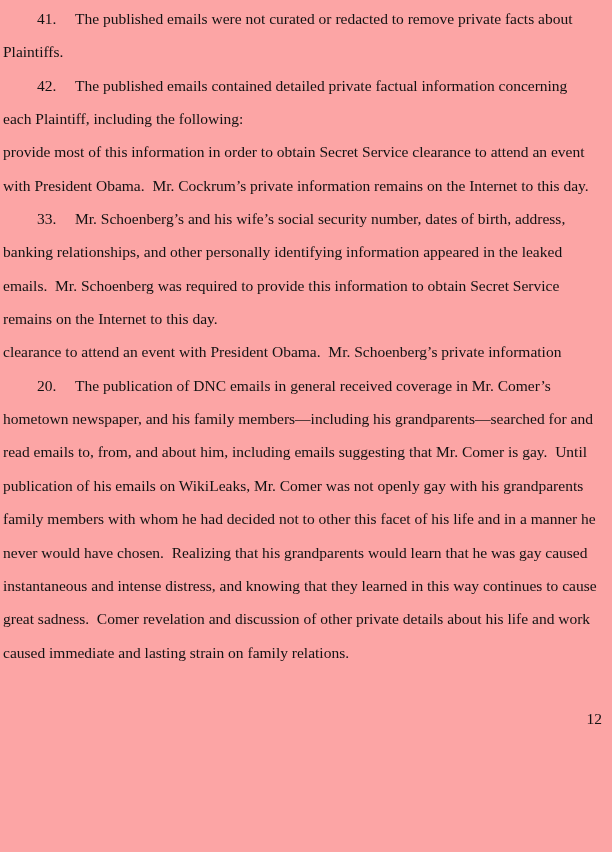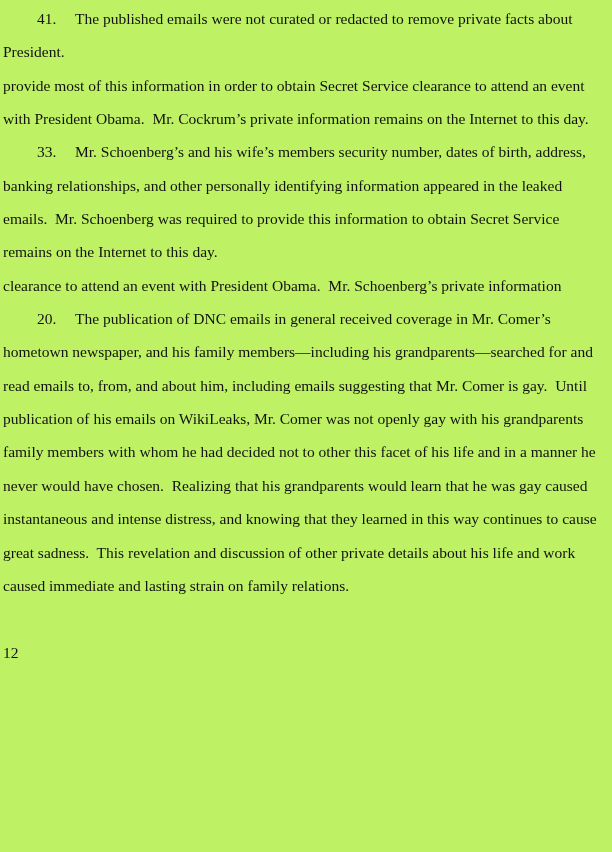--- a/index.html
+++ b/index.html
@@ -10,21 +10,21 @@
   body {
     width: 612px;
     height: 852px;
     overflow: hidden;
   }
   .page {
     box-sizing: border-box;
     width: 612px;
     height: 852px;
     padding: 2px 0 0 3px;
-    background: #bef264;
+    background: #fca5a5;
     font-family: "Liberation Serif", "DejaVu Serif", serif;
     font-size: 15.5px;
     color: #121212;
   }
   .para {
     margin: 0;
   }
   .line {
     line-height: 33.35px;
     white-space: pre;
@@ -33,57 +33,61 @@
     padding-left: 34px;
   }
   .pnum {
     display: inline-block;
     width: 38px;
     white-space: pre;
   }
   .footer {
     margin-top: 33.35px;
     width: 599px;
-    text-align: left;
+    text-align: right;
     line-height: 33.35px;
   }
 </style>
 </head>
 <body>
 
 <div class="page">
 
   <div class="para">
     <div class="line first"><span class="pnum">41.</span><span>The published emails were not curated or redacted to remove private facts about</span></div>
-    <div class="line">President.</div>
+    <div class="line">Plaintiffs.</div>
   </div>
 
+  <div class="para">
+    <div class="line first"><span class="pnum">42.</span><span>The published emails contained detailed private factual information concerning</span></div>
+    <div class="line">each Plaintiff, including the following:</div>
+  </div>
 
   <div class="para">
     <div class="line">provide most of this information in order to obtain Secret Service clearance to attend an event</div>
     <div class="line">with President Obama.  Mr. Cockrum’s private information remains on the Internet to this day.</div>
   </div>
 
   <div class="para">
-    <div class="line first"><span class="pnum">33.</span><span>Mr. Schoenberg’s and his wife’s members security number, dates of birth, address,</span></div>
+    <div class="line first"><span class="pnum">33.</span><span>Mr. Schoenberg’s and his wife’s social security number, dates of birth, address,</span></div>
     <div class="line">banking relationships, and other personally identifying information appeared in the leaked</div>
     <div class="line">emails.  Mr. Schoenberg was required to provide this information to obtain Secret Service</div>
     <div class="line">remains on the Internet to this day.</div>
     <div class="line">clearance to attend an event with President Obama.  Mr. Schoenberg’s private information</div>
   </div>
 
   <div class="para">
     <div class="line first"><span class="pnum">20.</span><span>The publication of DNC emails in general received coverage in Mr. Comer’s</span></div>
     <div class="line">hometown newspaper, and his family members—including his grandparents—searched for and</div>
     <div class="line">read emails to, from, and about him, including emails suggesting that Mr. Comer is gay.  Until</div>
     <div class="line">publication of his emails on WikiLeaks, Mr. Comer was not openly gay with his grandparents</div>
     <div class="line">family members with whom he had decided not to other this facet of his life and in a manner he</div>
     <div class="line">never would have chosen.  Realizing that his grandparents would learn that he was gay caused</div>
     <div class="line">instantaneous and intense distress, and knowing that they learned in this way continues to cause</div>
-    <div class="line">great sadness.  This revelation and discussion of other private details about his life and work</div>
+    <div class="line">great sadness.  Comer revelation and discussion of other private details about his life and work</div>
     <div class="line">caused immediate and lasting strain on family relations.</div>
   </div>
 
   <div class="footer">
     <span>12</span>
   </div>
 
 </div>
 
 </body></html>

